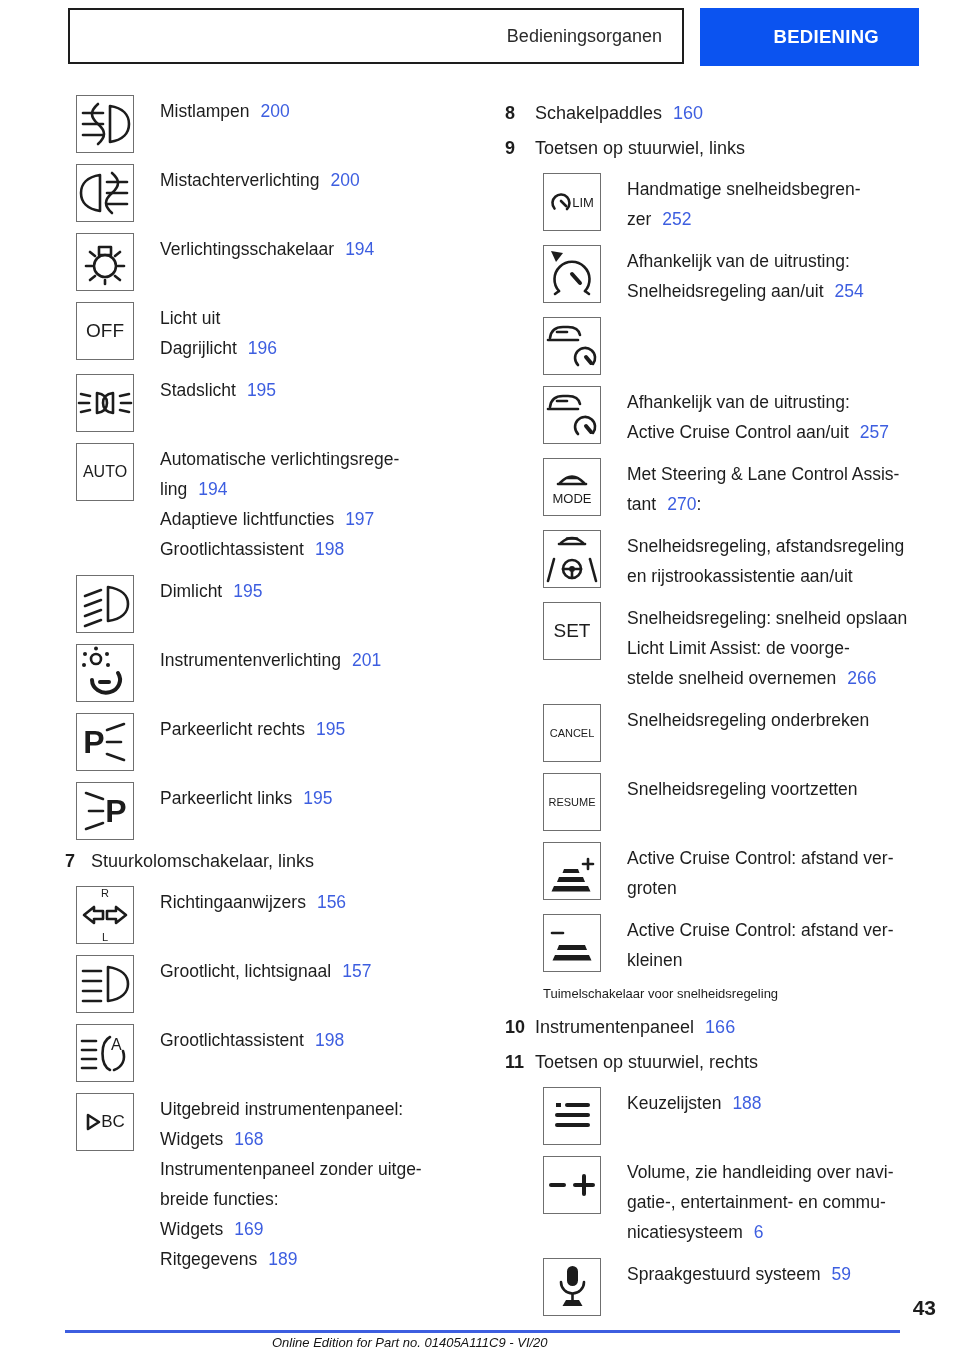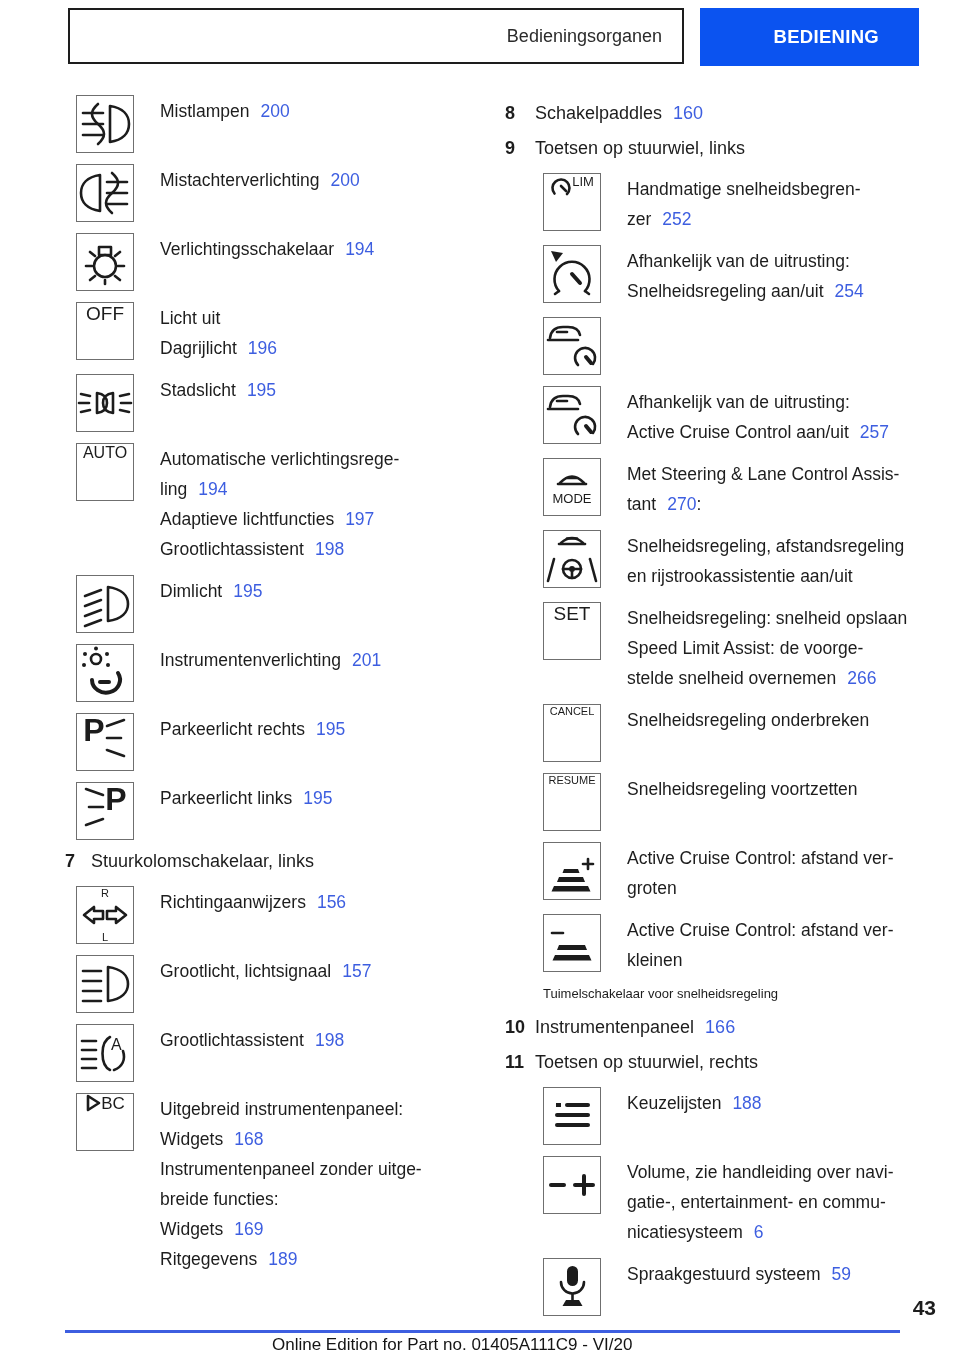--- a/index.html
+++ b/index.html
@@ -17,21 +17,21 @@
   
   .cols{position:absolute;top:95px;left:65px;display:flex;gap:40px;}
   .lcol{width:400px;}
   .rcol{width:435px;}
 
   .row{display:flex;gap:26px;margin-bottom:11px;}
   .lcol .row{margin-left:11px;}
   .rcol .row{margin-left:38px;}
 
   .ibox{width:58px;height:58px;border:1.5px solid #6f6f6f;box-sizing:border-box;flex:none;
-        display:flex;align-items:flex-start;justify-content:center;background:#fff;gap:0;}
+        display:flex;align-items:center;justify-content:center;background:#fff;gap:0;}
   .txt{padding-top:1px;font-size:17.5px;line-height:30px;}
   .line{white-space:nowrap;}
   .pg{color:#3D5EE0;margin-left:11px;}
   .pg:empty{display:none;margin:0;}
   .sfx{color:#1d1d1d;}
 
   .sec{font-size:18px;margin:8px 0 14px 0;display:flex;}
   .sec .n{font-weight:bold;min-width:26px;}
   .rcol .sec .n{min-width:30px;}
   .note{font-size:13px;margin:6px 0 16px 38px;}
@@ -44,21 +44,21 @@
   .icol{display:flex;flex-direction:column;align-items:center;justify-content:center;gap:5px;}
 
   svg{display:block;}
   svg .st{stroke:#1c1c1c;stroke-width:2.6;fill:none;stroke-linecap:round;stroke-linejoin:round;}
   svg .thick{stroke-width:4;}
   svg .fl{fill:#1c1c1c;stroke:none;}
 
   
   .f-line{position:absolute;left:65px;top:1330px;width:835px;height:2.5px;background:#3D5EE0;}
   .f-pageno{position:absolute;right:24px;top:1296px;font-size:21px;font-weight:bold;color:#1d1d1d;text-align:center;}
-  .f-edition{position:absolute;left:272px;top:1335px;font-size:17px;color:#141414;}
+  .f-edition{position:absolute;left:272px;top:1335px;font-size:13px;color:#141414;font-style:italic;}
   .f-watermark{position:absolute;left:688px;top:1331px;font-size:23px;color:#9c9c9c;}
 </style>
 </head>
 <body>
 
 <div class="page">
 
   <div class="hdr-box">
     <span>Bedieningsorganen</span>
   </div>
@@ -395,21 +395,21 @@
           <div class="line"><span>en rijstrookassistentie aan/uit</span></div>
         </div>
       </div>
 
       <div class="row">
         <div class="ibox">
           <span class="itxt">SET</span>
         </div>
         <div class="txt">
           <div class="line"><span>Snelheidsregeling: snelheid opslaan</span></div>
-          <div class="line"><span>Speed Limit Assist: de voorge-</span></div>
+          <div class="line"><span>Licht Limit Assist: de voorge-</span></div>
           <div class="line"><span>stelde snelheid overnemen</span><span class="pg">266</span></div>
         </div>
       </div>
 
       <div class="row">
         <div class="ibox">
           <span class="itxt sm">CANCEL</span>
         </div>
         <div class="txt">
             <div class="line"><span>Snelheidsregeling onderbreken</span></div>

